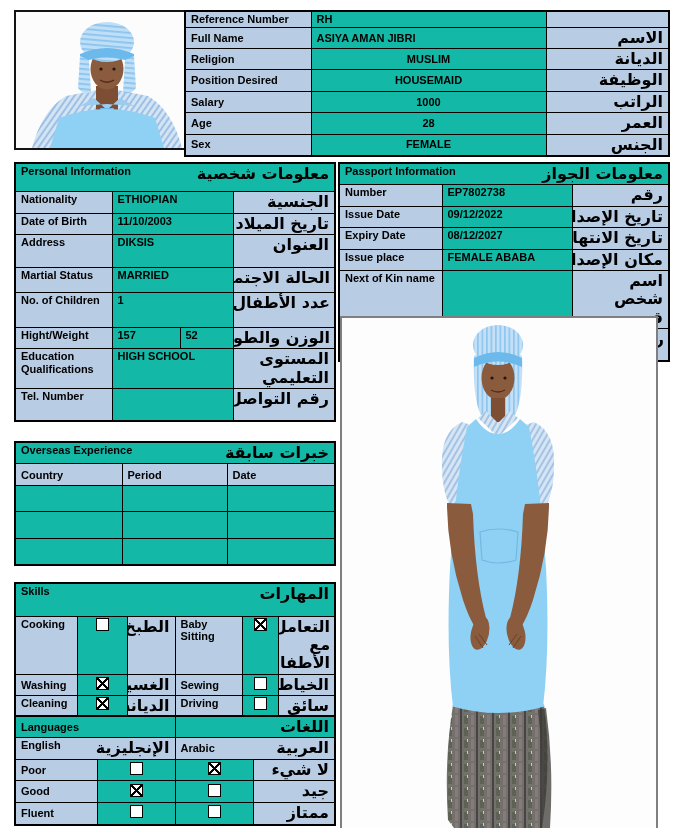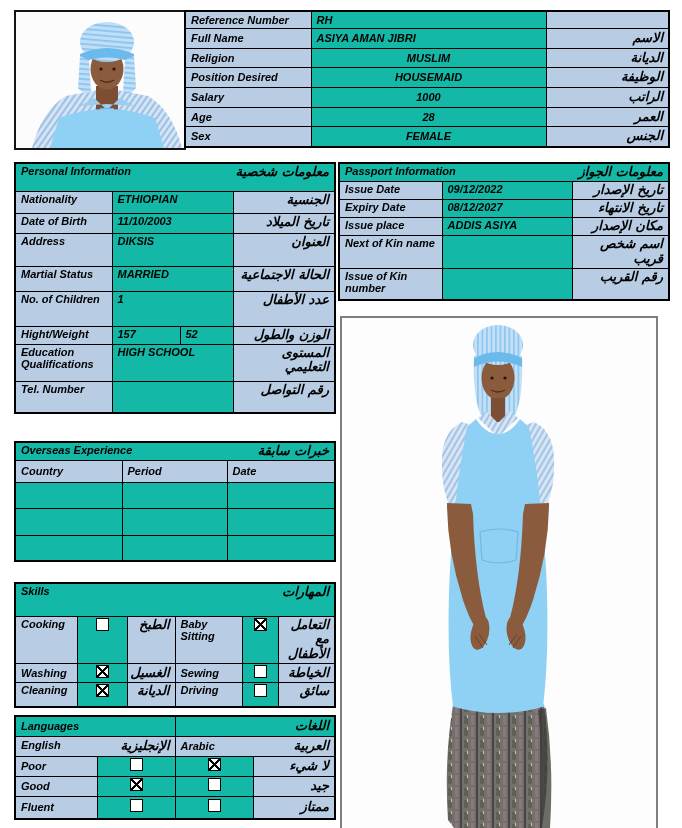--- a/index.html
+++ b/index.html
@@ -1,24 +1,24 @@
 <!DOCTYPE html>
 <html><head>
 <meta charset="utf-8">
 <style>
   html,body{margin:0;padding:0;background:#fff;}
   .page{position:relative;width:682px;height:828px;background:#ffffff;overflow:hidden;
         font-family:"Liberation Sans","DejaVu Sans",sans-serif;}
-  table{border-collapse:collapse;table-layout:fixed;position:absolute;border:2px solid #000;font-style:italic;}
+  table{border-collapse:collapse;table-layout:fixed;position:absolute;border:2px solid #000;}
   td{border:1.5px solid #000;font-size:11px;font-weight:bold;color:#000;
      padding:1px 5px;overflow:hidden;vertical-align:middle;line-height:1.15;}
   .blue{background:#B8CCE4;}
   .white{background:#14b8a6;}
   .ar{direction:rtl;text-align:right;font-family:"DejaVu Sans",sans-serif;
-      font-size:13px;white-space:nowrap;}
+      font-size:16px;white-space:nowrap;}
   .ar.wrap{white-space:normal;}
   .center{text-align:center;}
   .vtop{vertical-align:top;}
   .hrow{display:flex;justify-content:space-between;align-items:flex-start;}
   .photo-box{position:absolute;background:#fdfdfd;overflow:hidden;}
   .photo-box.portrait{border:2px solid #141414;}
   .photo-box.full{border:2px solid #7F7F7F;}
   .cb{display:inline-block;width:11px;height:11px;border:1.9px solid #000;background:#fff;}
   .cb.checked{background-image:
       linear-gradient(to top right,transparent 43%,#000 43%,#000 57%,transparent 57%),
@@ -179,32 +179,37 @@
     <tbody>
         <tr style="height:16px">
       <td colspan="3" class="white">
         <div class="hrow">
           <span>Passport Information</span>
           <span class="ar">معلومات الجواز</span>
         </div>
       </td>
     </tr>
     <tr style="height:16px">
+      <td class="blue vtop">Number</td>
+      <td class="white vtop">EP7802738</td>
+      <td class="blue ar vtop">رقم</td>
+    </tr>
+    <tr style="height:16px">
       <td class="blue vtop">Issue Date</td>
       <td class="white vtop">09/12/2022</td>
       <td class="blue ar vtop">تاريخ الإصدار</td>
     </tr>
     <tr style="height:16px">
       <td class="blue vtop">Expiry Date</td>
       <td class="white vtop">08/12/2027</td>
       <td class="blue ar vtop">تاريخ الانتهاء</td>
     </tr>
     <tr style="height:16px">
       <td class="blue vtop">Issue place</td>
-      <td class="white vtop">ADDIS ASIYA</td>
+      <td class="white vtop">FEMALE ABABA</td>
       <td class="blue ar vtop">مكان الإصدار</td>
     </tr>
     <tr style="height:30px">
       <td class="blue vtop">Next of Kin name</td>
       <td class="white vtop"></td>
       <td class="blue ar wrap vtop">اسم شخص قريب</td>
     </tr>
     <tr style="height:32px">
       <td class="blue vtop">Issue of Kin number</td>
       <td class="white vtop"></td>

